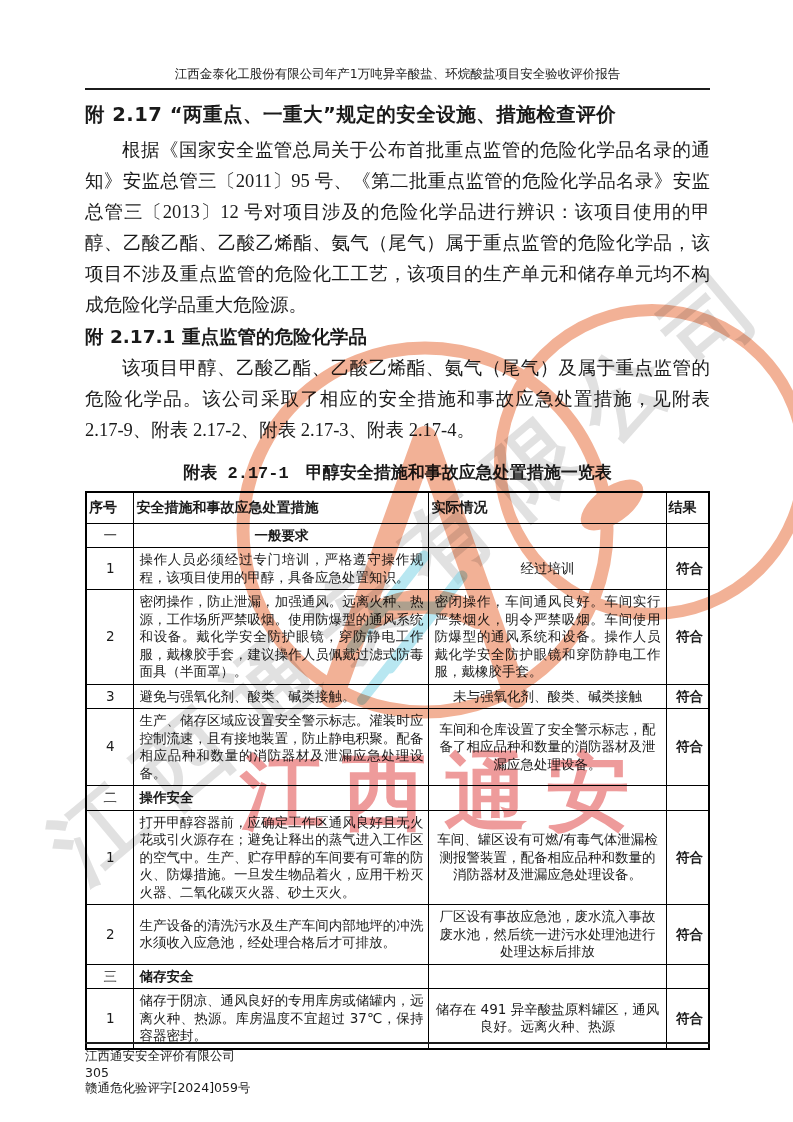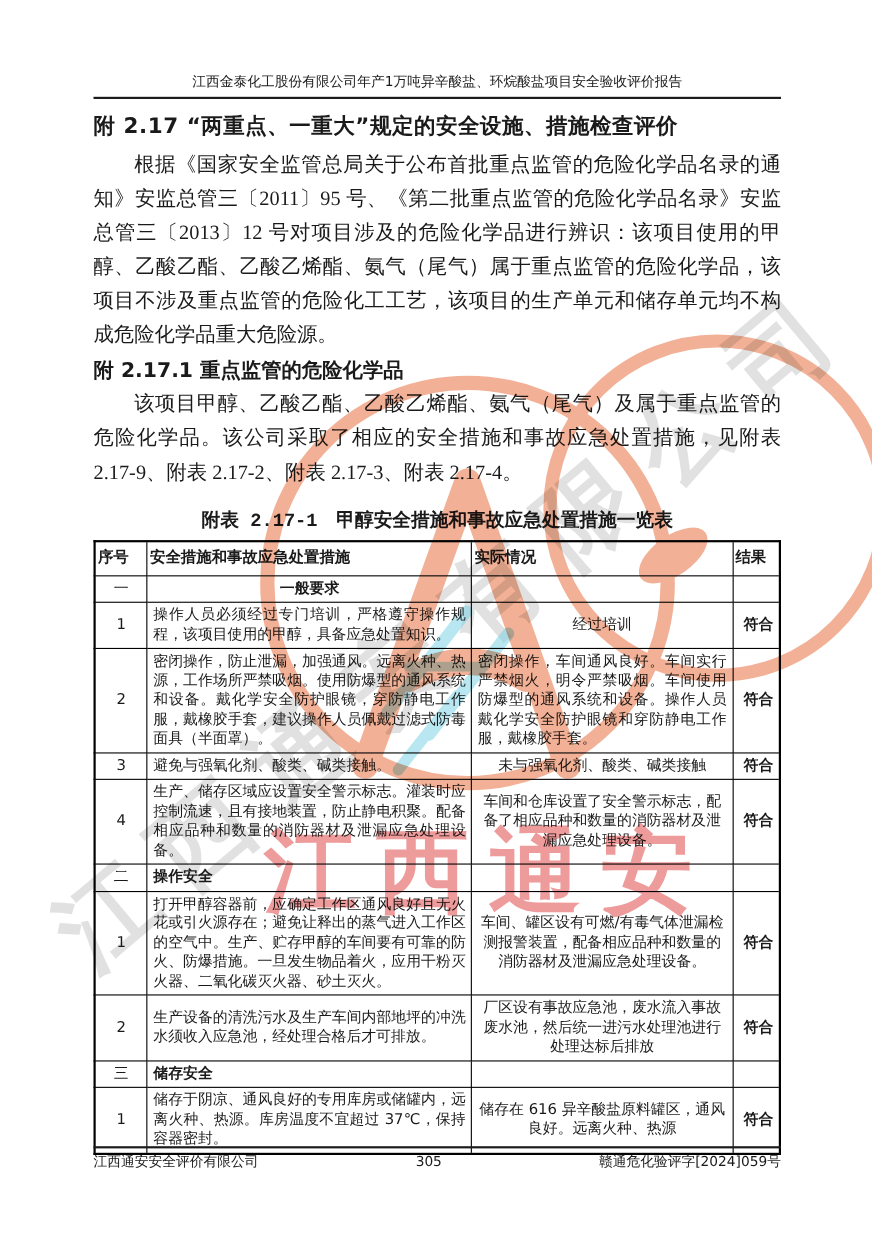--- a/index.html
+++ b/index.html
@@ -88,20 +88,21 @@
     position:absolute;
     z-index:3;
     left:85px;right:83px;top:1042px;
     border-top:2px solid #1c1c1c;
     padding-top:4px;
     display:flex;
     justify-content:space-between;
     align-items:baseline;
     font-size:12.5px;
     font-family:"DejaVu Sans", sans-serif;
+    flex-direction:column;
   }
   
   .wm-gray{
     position:absolute;
     z-index:1;
     left:64px;top:802px;
     transform:rotate(-40deg);
     transform-origin:0 50%;
     font-family:"DejaVu Sans", sans-serif;
     font-weight:bold;
@@ -237,21 +238,21 @@
           </tr>
           <tr>
             <td class="c-no">三</td>
             <td class="c-measure section">储存安全</td>
             <td class="c-actual"></td>
             <td class="c-result"></td>
           </tr>
           <tr>
             <td class="c-no">1</td>
             <td class="c-measure">储存于阴凉、通风良好的专用库房或储罐内，远离火种、热源。库房温度不宜超过 37℃，保持容器密封。</td>
-            <td class="c-actual">储存在 616 异辛酸盐原料罐区，通风良好。远离火种、热源</td>
+            <td class="c-actual">储存在 491 异辛酸盐原料罐区，通风良好。远离火种、热源</td>
             <td class="c-result">符合</td>
           </tr>
         </tbody>
     </table>
   </div>
 
   <div class="doc-footer">
     <span>江西通安安全评价有限公司</span>
     <span>305</span>
     <span>赣通危化验评字[2024]059号</span>

